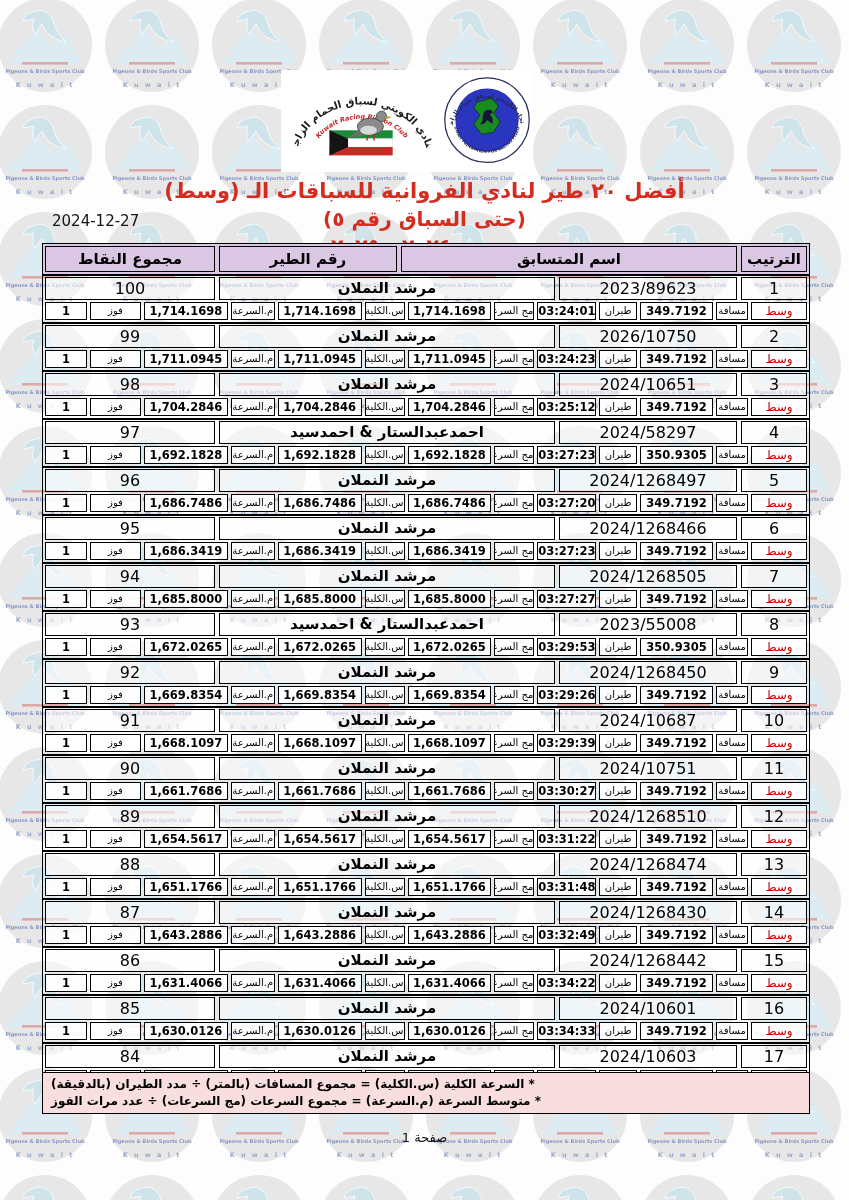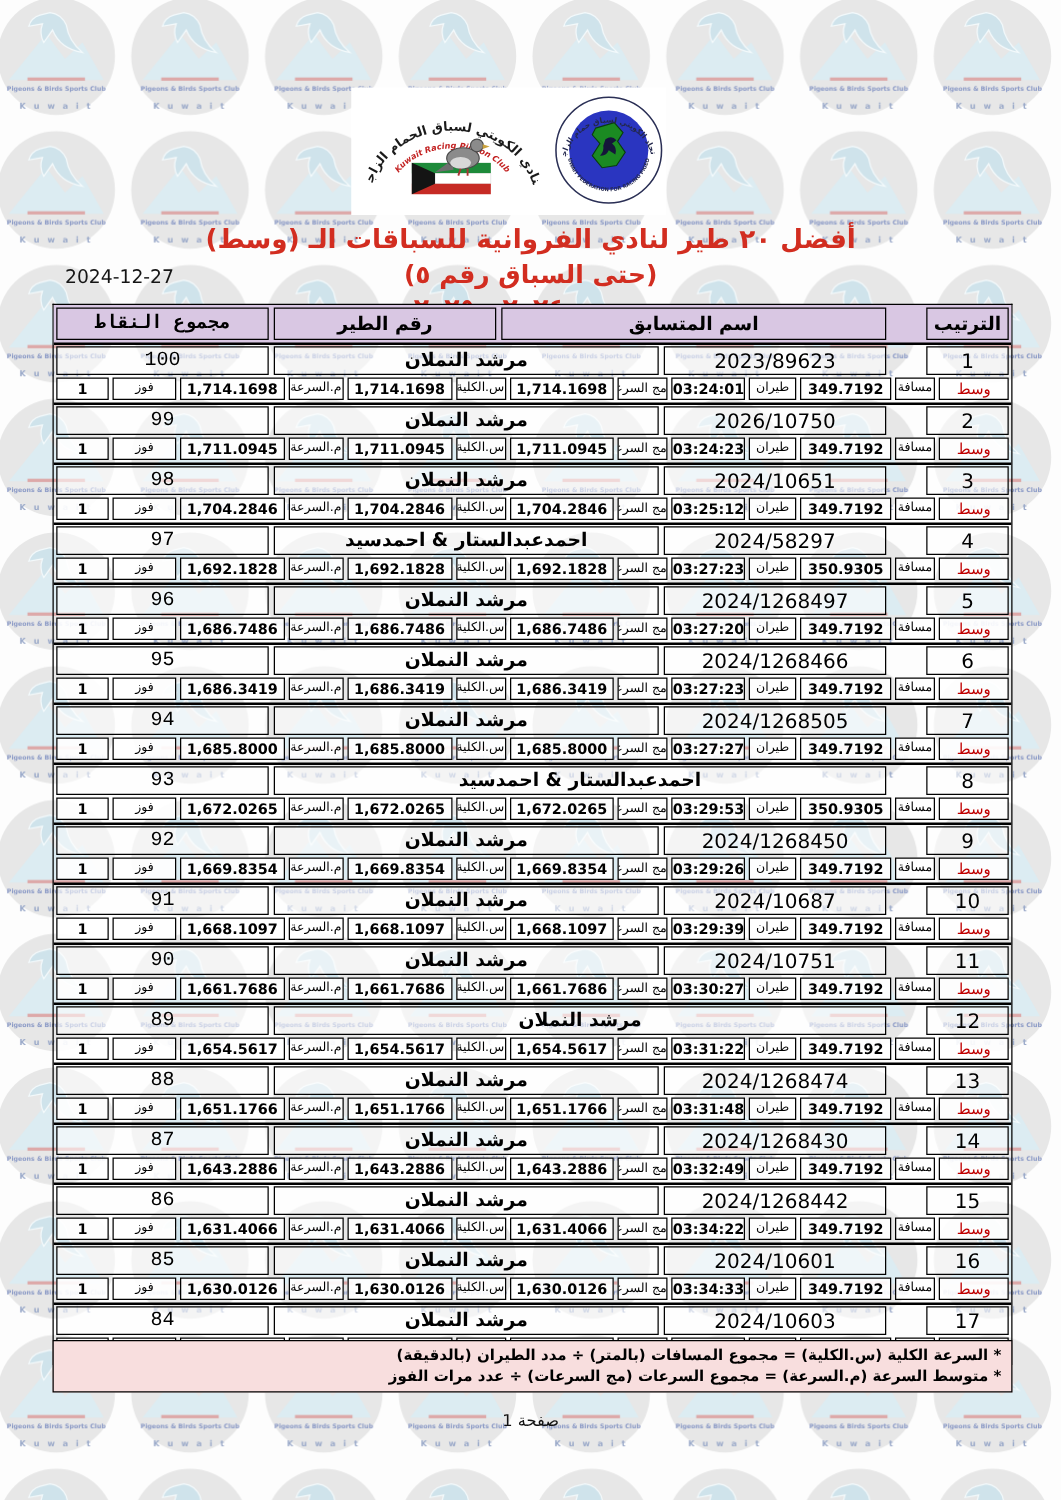--- a/index.html
+++ b/index.html
@@ -55,24 +55,24 @@
     padding:2px;
     border-bottom:2.5px solid #000;
   }
   .hcell {
     border:1.2px solid #000;
     background: var(--header-purple, #d9c7e3);
     height:26px; line-height:24px;
     text-align:center; font-weight:bold; font-size:15px;
     color:#000;
   }
-  .c-rank   { width:66px;margin-left:28px; }
+  .c-rank   { width:66px; }
   .c-bird   { width:178px; }
   .c-name   { flex:1; }
-  .c-points { width:170px;font-family:Liberation Mono, monospace; }
+  .c-points { width:170px; }
 
   .entry { padding:1px 2px 2px; border-bottom:2.5px solid #000; }
   .main-row { display:flex; gap:4px; margin-bottom:2px; }
   .mcell {
     border:1.2px solid #000;
     background: rgba(255,255,255,0.55);
     height:23px; line-height:21px;
     text-align:center; font-size:16px; color:#000;
     overflow:hidden; white-space:nowrap;
   }
@@ -98,21 +98,21 @@
   .w-lbl-sum{width:40px}      .w-val-speed{width:82px; flex-grow:2}
   .w-lbl-total{width:40px}
   .w-lbl-avg{width:44px}
   .w-lbl-win{width:51px}      .w-val-win{width:42px}
 
   
   .notes {
     position:absolute; top:1072px; left:42px; width:768px;
     background: var(--notes-pink, #f8dede);
     border:1.5px solid #000;
-    direction:rtl; text-align:right;
+    direction:rtl; text-align:left;
     padding:3px 8px;
     font-size:12px; font-weight:bold; color:#000;
     line-height:17px;
   }
   .page-num {
     position:absolute; top:1130px; left:0; right:0;
     text-align:center; font-size:13px; color:#111;
     direction:rtl;
   }
 </style>
@@ -365,20 +365,21 @@
       <div class="dbox lbl w-lbl-avg">م.السرعة</div>
       <div class="dbox val w-val-speed">1,685.8000</div>
       <div class="dbox lbl w-lbl-win">فوز</div>
       <div class="dbox val w-val-win">1</div>
     </div>
   </div>
 
   <div class="entry">
     <div class="main-row">
       <div class="mcell c-rank">8</div>
+      <div class="mcell c-bird">2023/55008</div>
       <div class="mcell c-name">احمدعبدالستار &amp; احمدسيد</div>
       <div class="mcell c-points">93</div>
     </div>
     <div class="detail-row">
       <div class="dbox cat">وسط</div>
       <div class="dbox lbl w-lbl-distance">مسافة</div>
       <div class="dbox val w-val-distance">350.9305</div>
       <div class="dbox lbl w-lbl-flight">طيران</div>
       <div class="dbox val w-val-flight">03:29:53</div>
       <div class="dbox lbl w-lbl-sum">مج السرعات</div>
@@ -460,20 +461,21 @@
       <div class="dbox lbl w-lbl-avg">م.السرعة</div>
       <div class="dbox val w-val-speed">1,661.7686</div>
       <div class="dbox lbl w-lbl-win">فوز</div>
       <div class="dbox val w-val-win">1</div>
     </div>
   </div>
 
   <div class="entry">
     <div class="main-row">
       <div class="mcell c-rank">12</div>
+      <div class="mcell c-bird">2024/1268510</div>
       <div class="mcell c-name">مرشد النملان</div>
       <div class="mcell c-points">89</div>
     </div>
     <div class="detail-row">
       <div class="dbox cat">وسط</div>
       <div class="dbox lbl w-lbl-distance">مسافة</div>
       <div class="dbox val w-val-distance">349.7192</div>
       <div class="dbox lbl w-lbl-flight">طيران</div>
       <div class="dbox val w-val-flight">03:31:22</div>
       <div class="dbox lbl w-lbl-sum">مج السرعات</div>

